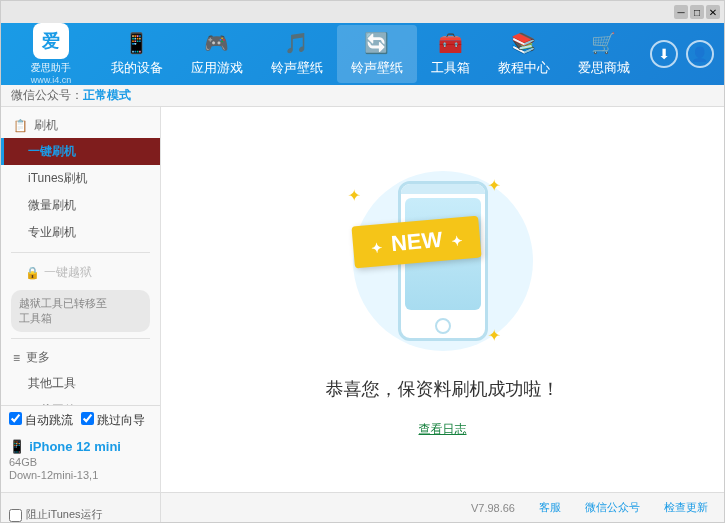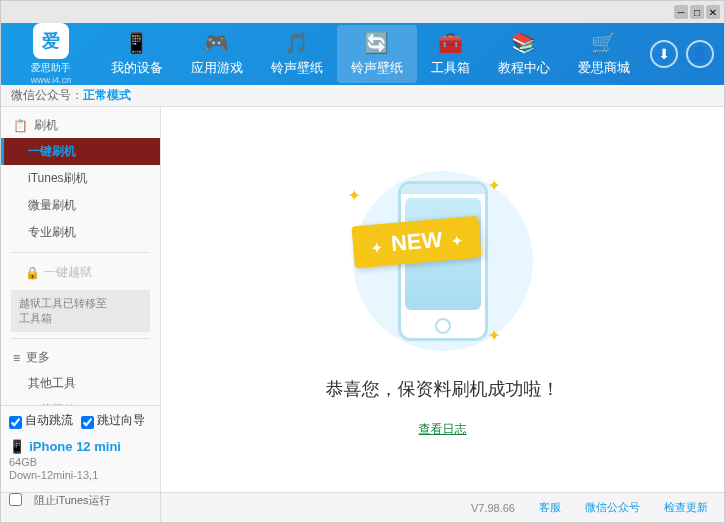--- a/index.html
+++ b/index.html
@@ -127,21 +127,21 @@
       font-weight: bold;
     }
     .sidebar-divider {
       height: 1px;
       background: #e0e0e0;
       margin: 6px 10px;
     }
     .sidebar-info-box {
       margin: 4px 10px;
       background: #e8e8e8;
-      border-radius: 0;
+      border-radius: 10px;
       padding: 6px 8px;
       font-size: 11px;
       color: #888;
     }
     .sidebar-disabled {
       padding: 5px 12px 5px 24px;
       color: #bbb;
       font-size: 12px;
       display: flex;
       align-items: center;
@@ -259,21 +259,21 @@
     .checkbox-row {
       display: flex;
       align-items: center;
       gap: 8px;
       margin-bottom: 6px;
     }
     .checkbox-label {
       font-size: 12px;
       color: #333;
       display: flex;
-      align-items: flex-end;
+      align-items: flex-start;
       gap: 3px;
     }
     .checkbox-label input { cursor: pointer; }
     .device-info { padding: 4px 0; }
     .device-name { color: #1a9be6; font-weight: bold; font-size: 13px; margin-bottom: 2px; display: flex; align-items: center; gap: 4px; }
     .device-sub { color: #888; font-size: 11px; margin-bottom: 1px; }
     .status-link {
       color: #1a9be6;
       cursor: pointer;
     }
@@ -472,21 +472,21 @@
 
       <div class="success-msg">恭喜您，保资料刷机成功啦！</div>
 
 
       <div class="daily-link">查看日志</div>
 
     </div>
   </div>
 
   <div style="height:30px; background:#f5f5f5; border-top:1px solid #ddd; display:flex; align-items:center;">
-    <div style="width:160px; padding:0 8px; border-right:1px solid #ddd; font-size:11px; color:#666; display:flex; align-items:flex-start; gap:12px; height:100%;">
+    <div style="width:160px; padding:0 8px; border-right:1px solid #ddd; font-size:11px; color:#666; display:flex; align-items:flex-end; gap:4px; height:100%;">
       <input type="checkbox" style="">
       <span>阻止iTunes运行</span>
     </div>
     <div style="flex:1; display:flex; align-items:center; justify-content:flex-end; padding:0 16px; gap:24px; font-size:11px;">
       <span class="version">V7.98.66</span>
       <span class="status-link">客服</span>
       <span class="status-link">微信公众号</span>
       <span class="status-link">检查更新</span>
     </div>
   </div>

